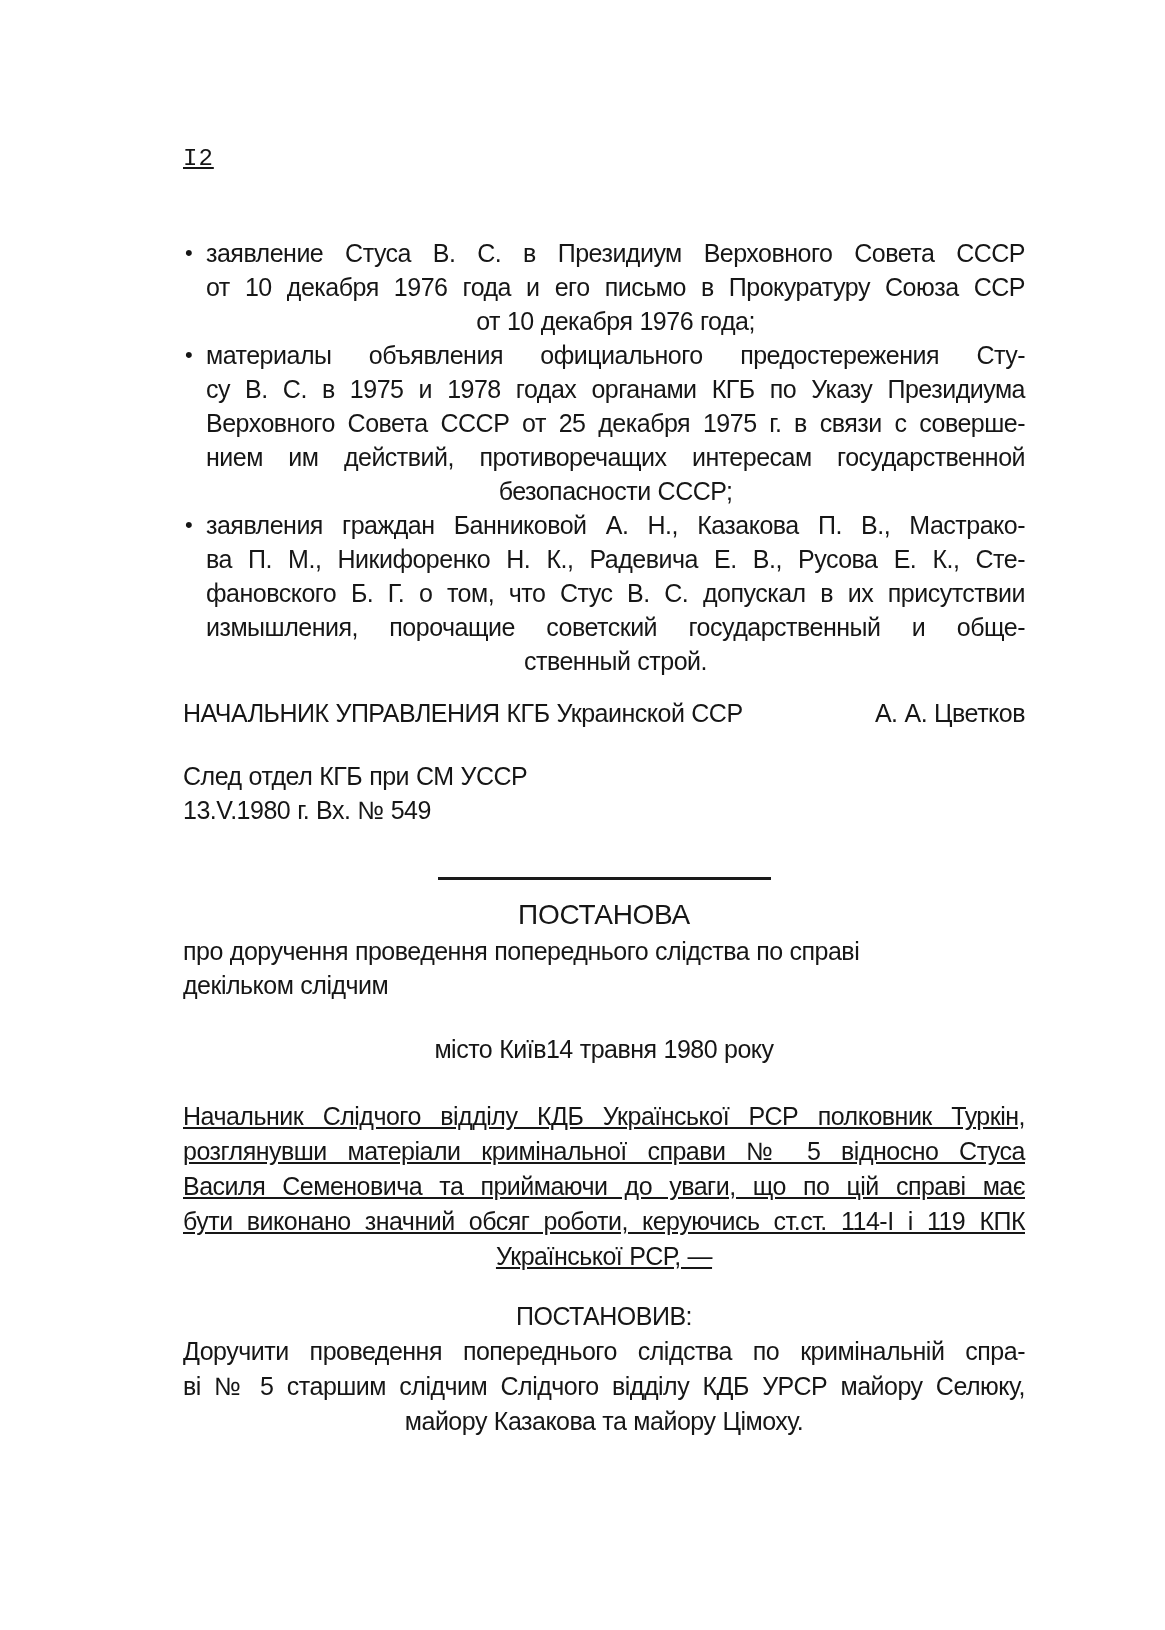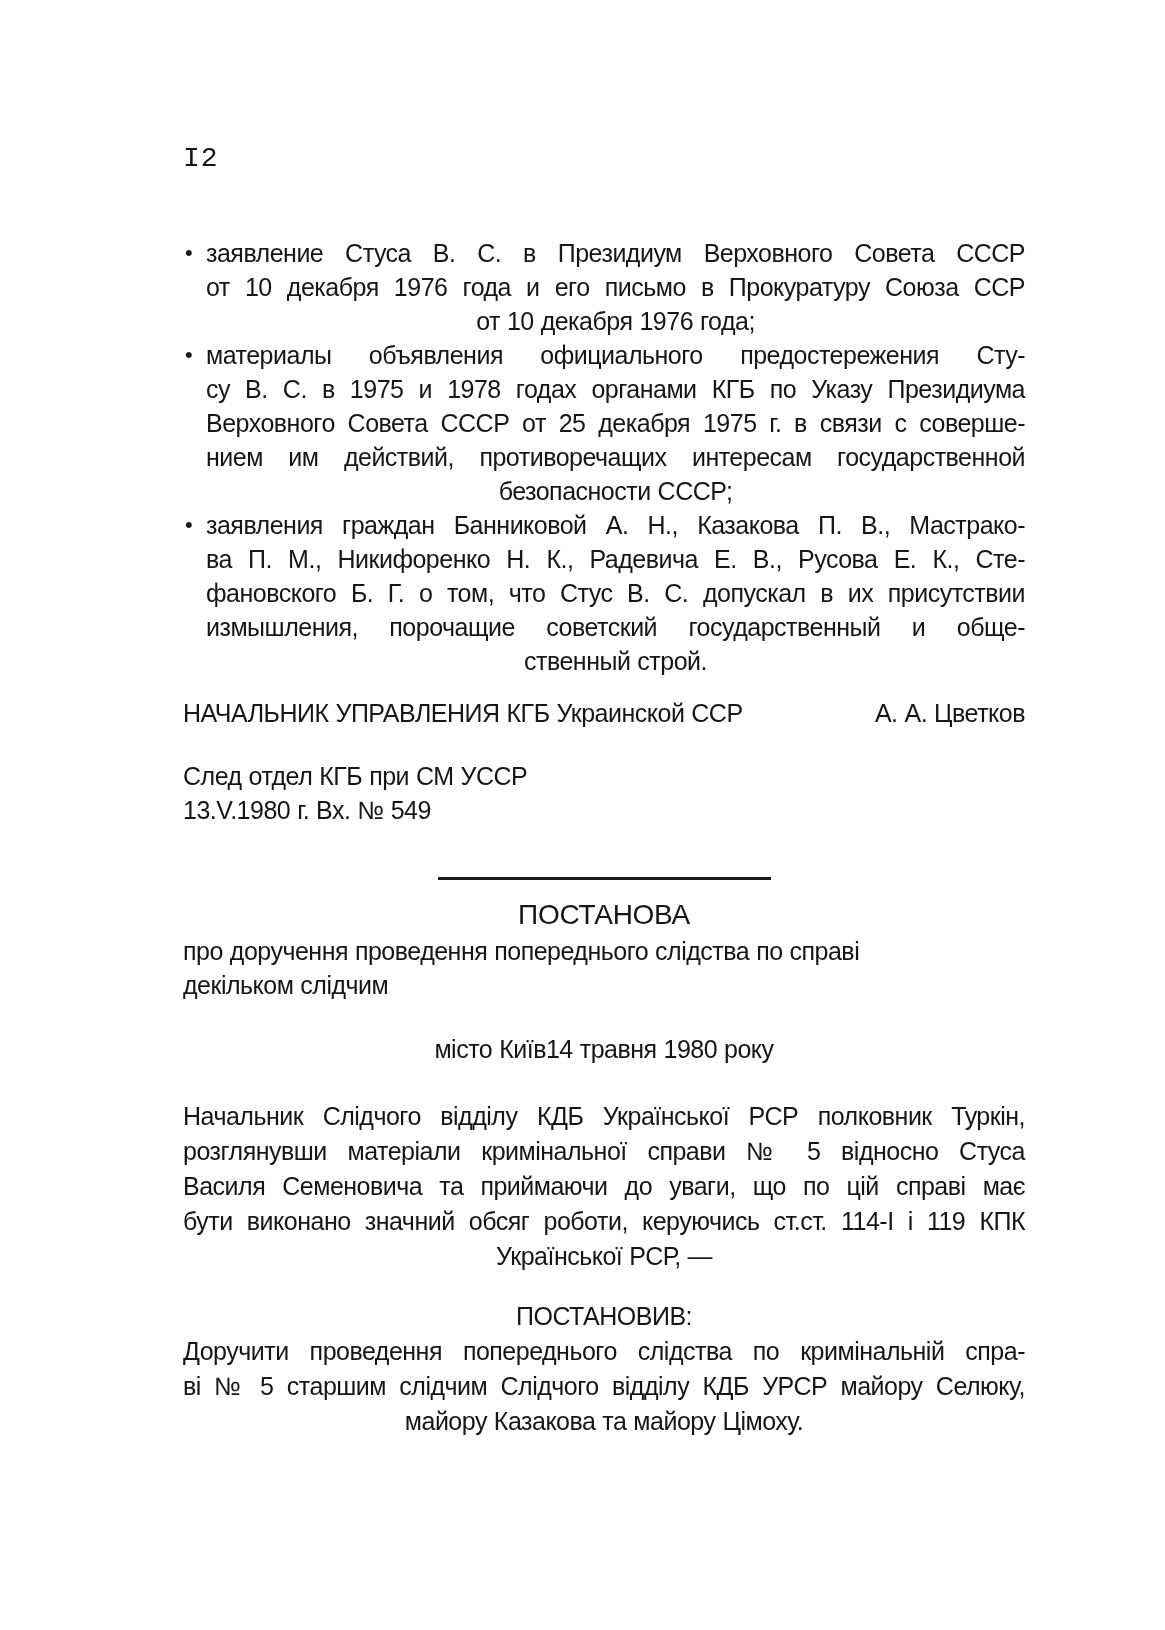--- a/index.html
+++ b/index.html
@@ -16,23 +16,24 @@
   }
   .page {
     box-sizing: border-box;
     width: 1165px;
     height: 1630px;
     padding: 146px 140px 0 183px;
     background: #ffffff;
   }
   .pageno {
     font-family: "Liberation Mono", "DejaVu Sans Mono", monospace;
-    font-size: 28px;
+    font-size: 24px;
     line-height: 26px;
     letter-spacing: 1px;
+    text-decoration: underline;
   }
   .body-text {
     font-size: 25px;
     letter-spacing: -0.5px;
     word-spacing: 0.5px;
   }
   
   .evidence {
     margin-top: 64px;
     line-height: 34px;
@@ -85,20 +86,21 @@
   .place-date-row {
     margin-top: 30px;
     line-height: 35px;
     display: flex;
     justify-content: center;
     align-items: baseline;
   }
   .res-body {
     margin-top: 32px;
     line-height: 35px;
+    text-decoration: underline;
   }
   .decision {
     margin-top: 25px;
     line-height: 35px;
   }
 </style>
 </head>
 <body>
 
 <div class="page">

